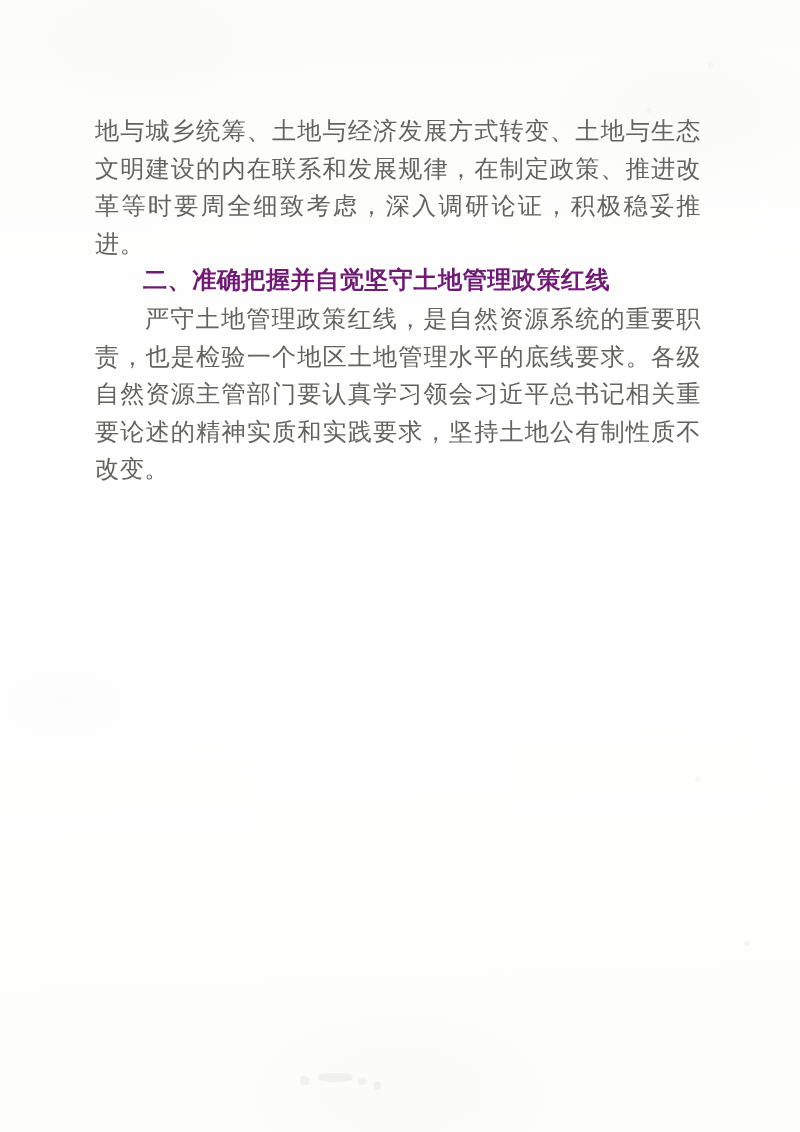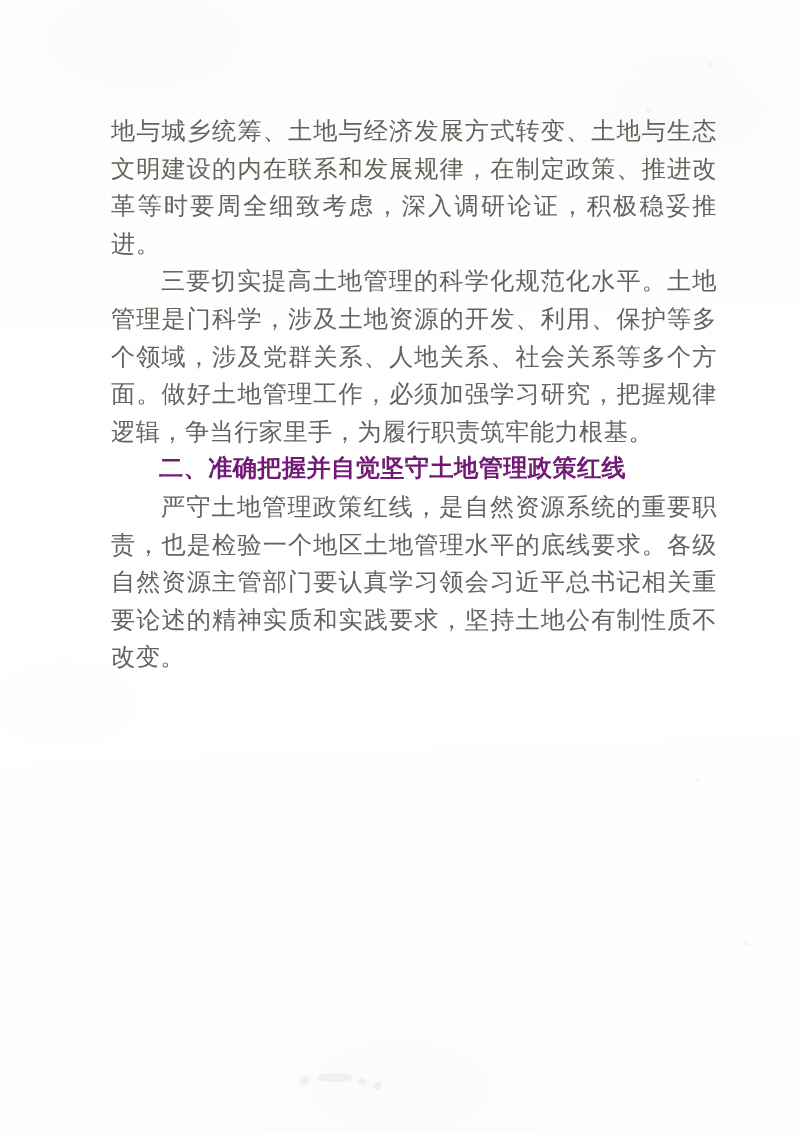--- a/index.html
+++ b/index.html
@@ -35,21 +35,20 @@
     background: rgba(0,0,0,0.045);
     border-radius: 40%;
     pointer-events: none;
   }
 
   .textblock {
     position: absolute;
     left: 95px;
     top: 112px;
     width: 606px;
-    margin-left: 16px;
   }
 
   .para {
     margin: 0;
     color: #63635f;
     font-size: 24.2px;
     line-height: 37.6px;
     text-align: justify;
     text-align-last: left;
     text-justify: inter-character;
@@ -88,21 +87,20 @@
   <div class="speck" style="left:646px; top:108px; width:5px; height:5px; background:rgba(0,0,0,0.035);"></div>
   <div class="speck" style="left:708px; top:62px; width:5px; height:6px; background:rgba(0,0,0,0.03);"></div>
   <div class="speck" style="left:744px; top:941px; width:6px; height:5px; background:rgba(0,0,0,0.03);"></div>
   <div class="speck" style="left:695px; top:777px; width:6px; height:5px; background:rgba(0,0,0,0.028);"></div>
 
   <div class="textblock">
 
     <p class="para">地与城乡统筹、土地与经济发展方式转变、土地与生态文明建设的内在联系和发展规律，在制定政策、推进改革等时要周全细致考虑，深入调研论证，积极稳妥推进。</p>
 
 
-    <p class="para indent">三要切实提高土地管理的科学化规范化水平。土地管理是门科学，涉及土地资源的开发、利用、保护等多个领域，涉及党群关系、人地关系、社会关系等多个方面。做好土地管理工作，必须加强学习研究，把握规律逻辑，争当行家里手，为履行职责筑牢能力根基。</p>
 
     <p class="heading">二、准确把握并自觉坚守土地管理政策红线</p>
 
     <p class="para indent">严守土地管理政策红线，是自然资源系统的重要职责，也是检验一个地区土地管理水平的底线要求。各级自然资源主管部门要认真学习领会习近平总书记相关重要论述的精神实质和实践要求，坚持土地公有制性质不改变。</p>
 
 
   </div>
 
 </div>
 

